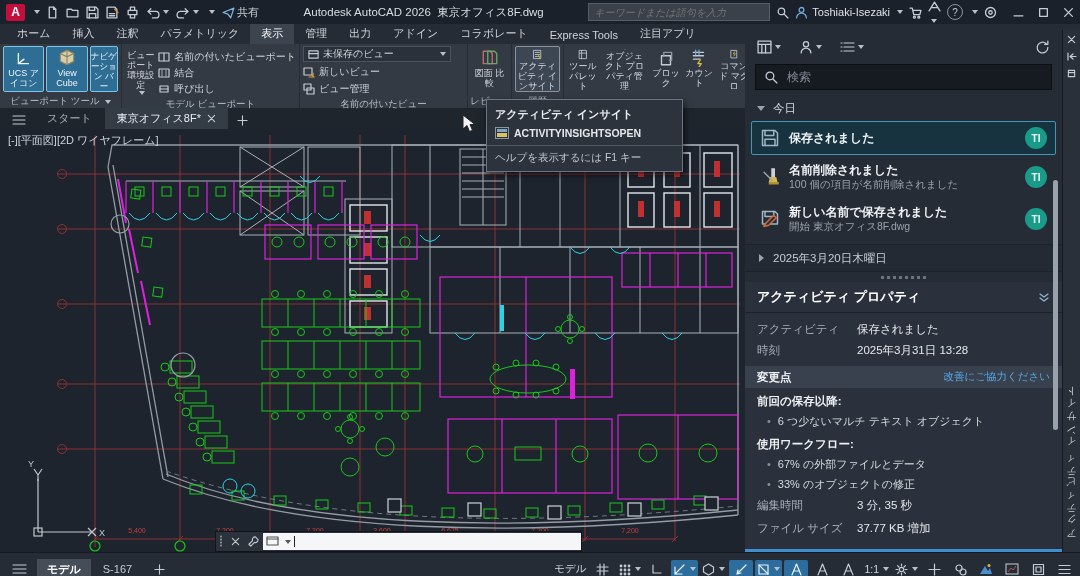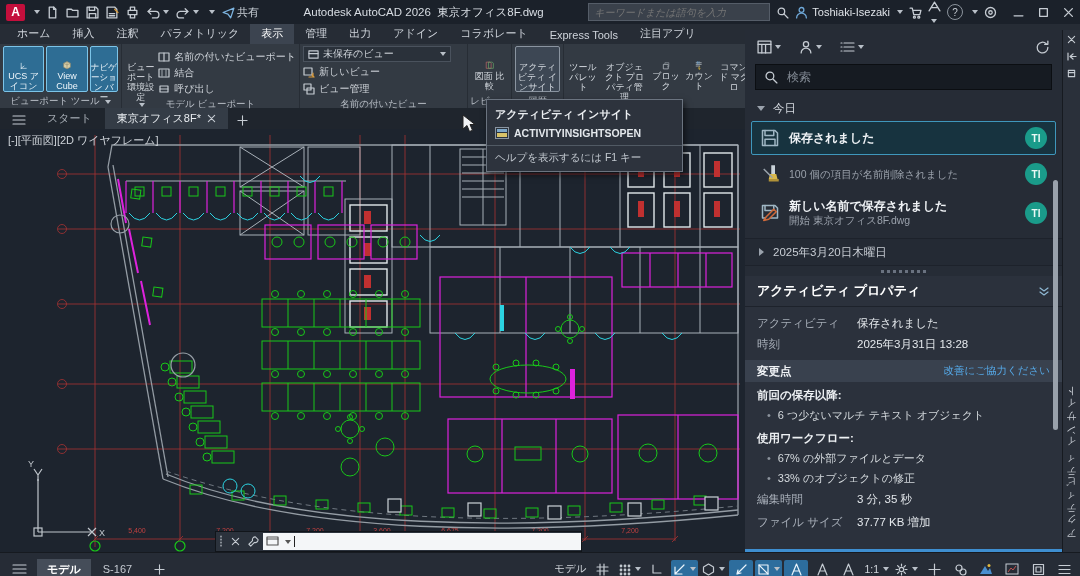--- a/index.html
+++ b/index.html
@@ -21,21 +21,21 @@
   .winbtns{display:flex;gap:14px;margin-left:10px;align-items:center;}
   
   .rtabs{left:0;top:24px;width:1080px;height:20px;background:#262c35;display:flex;align-items:flex-end;padding-left:6px;box-sizing:border-box;z-index:20;}
   .rtab{padding:3px 11px;color:#cfd4db;font-size:11px;white-space:nowrap;cursor:default;}
   .rtab.active{background:#3c4450;color:#fff;}
   
   .rbody{left:0;top:44px;width:1080px;height:64px;background:#333a43;display:flex;z-index:15;box-sizing:border-box;}
   .rpanel{height:64px;border-right:1px solid #272d35;display:flex;flex-direction:column;box-sizing:border-box;}
   .rpanel-rows{flex:1;display:flex;align-items:flex-start;padding:2px 3px;gap:2px;}
   .rpanel-label{height:13px;font-size:9.5px;color:#b8bec6;text-align:center;display:flex;align-items:center;justify-content:center;gap:2px;}
-  .bigbtn{width:44px;height:46px;display:flex;flex-direction:column;align-items:center;justify-content:flex-start;gap:1px;padding-top:14px;border:1px solid transparent;border-radius:2px;font-size:9px;line-height:10px;text-align:center;color:#d5dae0;cursor:default;box-sizing:border-box;}
+  .bigbtn{width:44px;height:46px;display:flex;flex-direction:column;align-items:center;justify-content:flex-start;gap:1px;padding-top:2px;border:1px solid transparent;border-radius:2px;font-size:9px;line-height:10px;text-align:center;color:#d5dae0;cursor:default;box-sizing:border-box;}
   .bigbtn.blue{background:#2e6d94;border-color:#7cc4e8;color:#eef6fb;}
   .bigbtn.hover{background:#3d4754;border-color:#8a94a0;}
   .rowbtn{display:flex;align-items:center;gap:4px;font-size:10px;color:#d0d5db;height:15px;white-space:nowrap;cursor:default;}
   .vdrop{display:flex;align-items:center;gap:4px;background:#2a313a;border:1px solid #4a525d;height:16px;padding:0 4px;font-size:10px;color:#d0d5db;width:148px;box-sizing:border-box;}
   .col{display:flex;flex-direction:column;gap:1px;}
   
   .ftabs{left:0;top:108px;width:745px;height:21px;background:#1f252d;display:flex;align-items:flex-end;gap:1px;padding-left:4px;box-sizing:border-box;z-index:10;}
   .ftab{padding:3px 12px;font-size:11px;color:#aab1b9;display:flex;gap:6px;align-items:center;cursor:default;}
   .ftab.active{background:#343c46;color:#e8ecf0;}
   .ftab-add{color:#cfd4da;padding:3px 8px;font-size:13px;cursor:default;}
@@ -813,20 +813,21 @@
     </div>
 
     <div class="act-item">
       <svg width="20" height="20" viewBox="0 0 16 16">
           <path d="M9 1h3v7H9z" fill="#c9d2d9"></path>
           <path d="M8 8h5l1 4H7z" fill="#d8b84a"></path>
           <path d="M7 12h8v2H7z" fill="#b09238"></path>
           <path d="M3 4l7 7" stroke="#9aa4ad" stroke-width="1.2"></path>
         </svg>
       <div class="act-txt">
+        <div class="act-title">名前削除されました</div>
         <div class="act-sub">100 個の項目が名前削除されました</div>
       </div>
       <div class="avatar">TI</div>
     </div>
 
     <div class="act-item">
       <svg class="ic" width="20" height="20" viewBox="0 0 16 16" style="stroke:#9fb6c4;">
           <path d="M2 2h10l2 2v8H2z"></path>
           <path d="M4 2v4h7V2"></path>
           <path d="M3 14l4-1 6-6-2-2-6 6z" fill="#2b313c" stroke="#d06a3a"></path>

